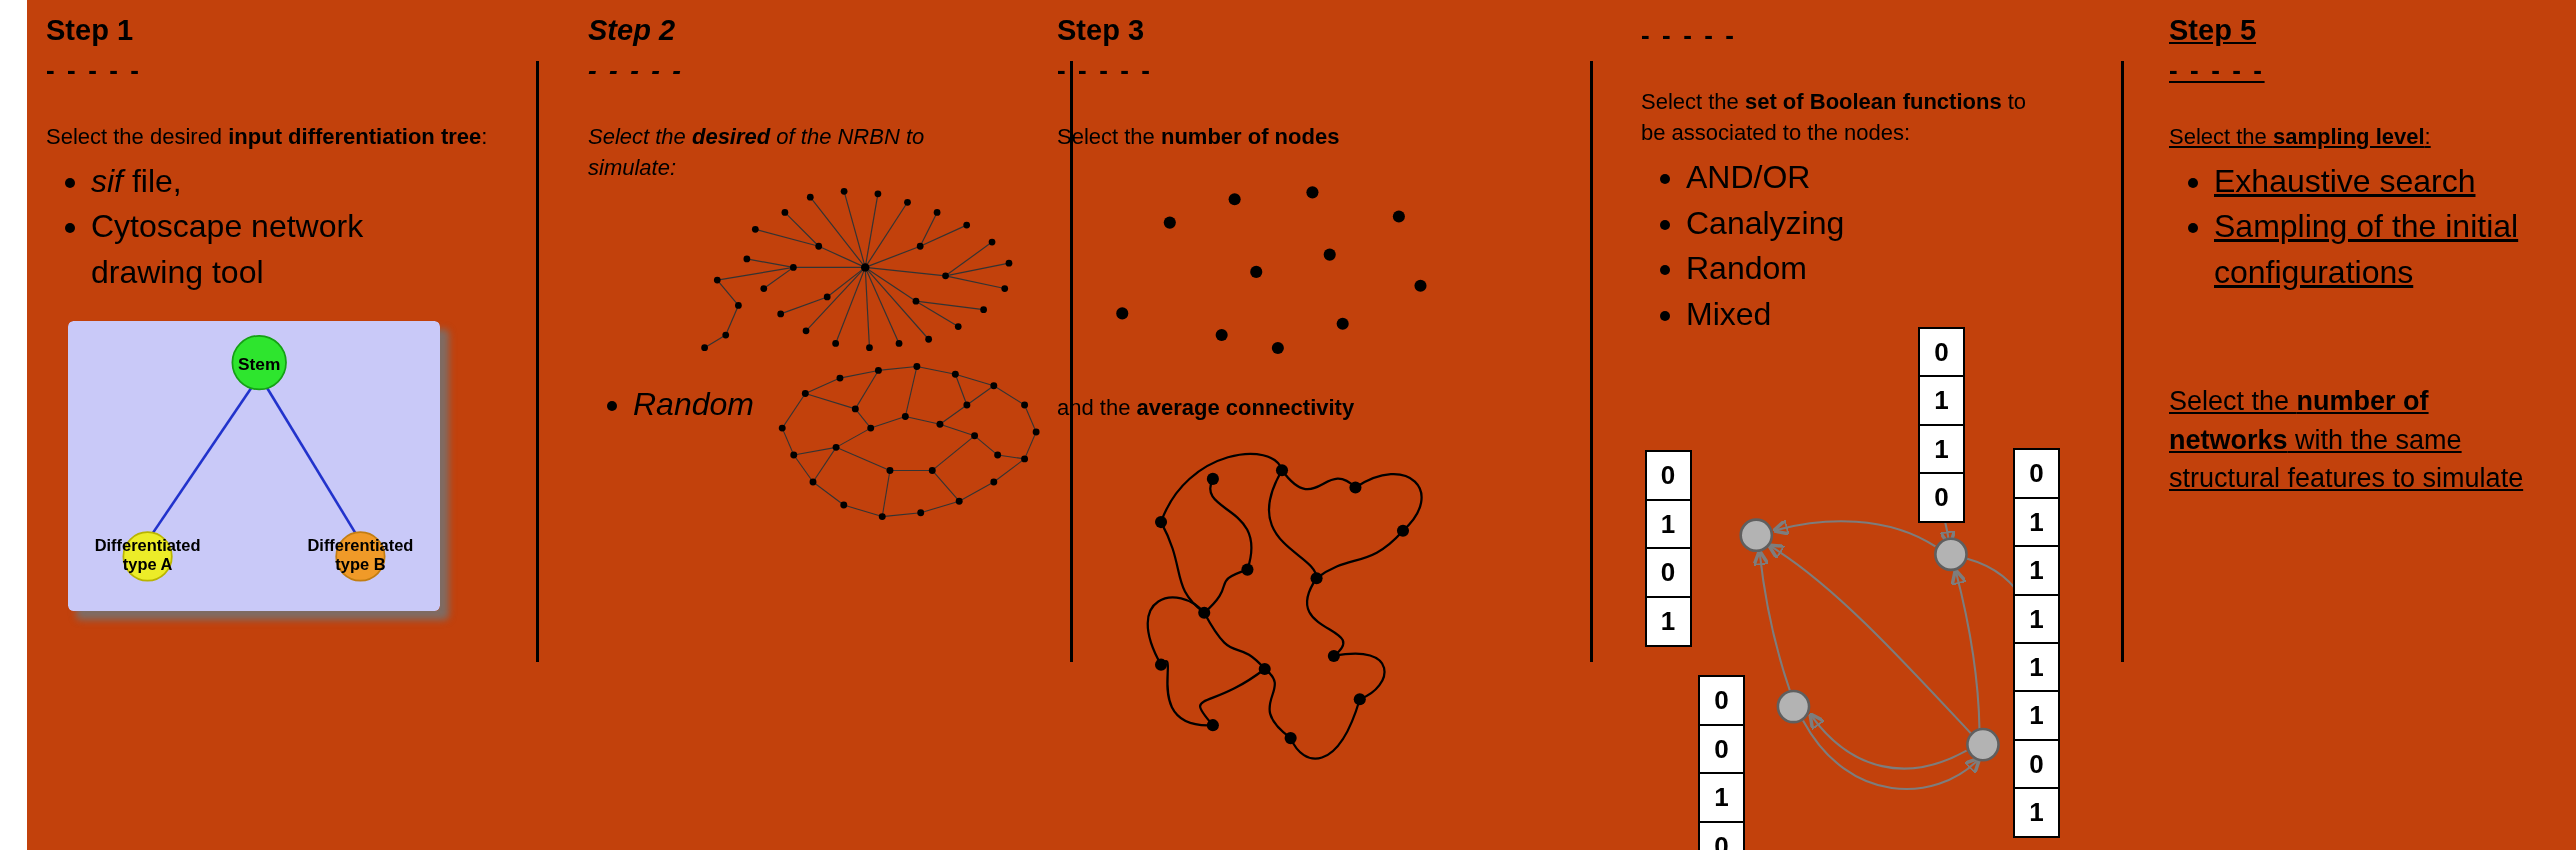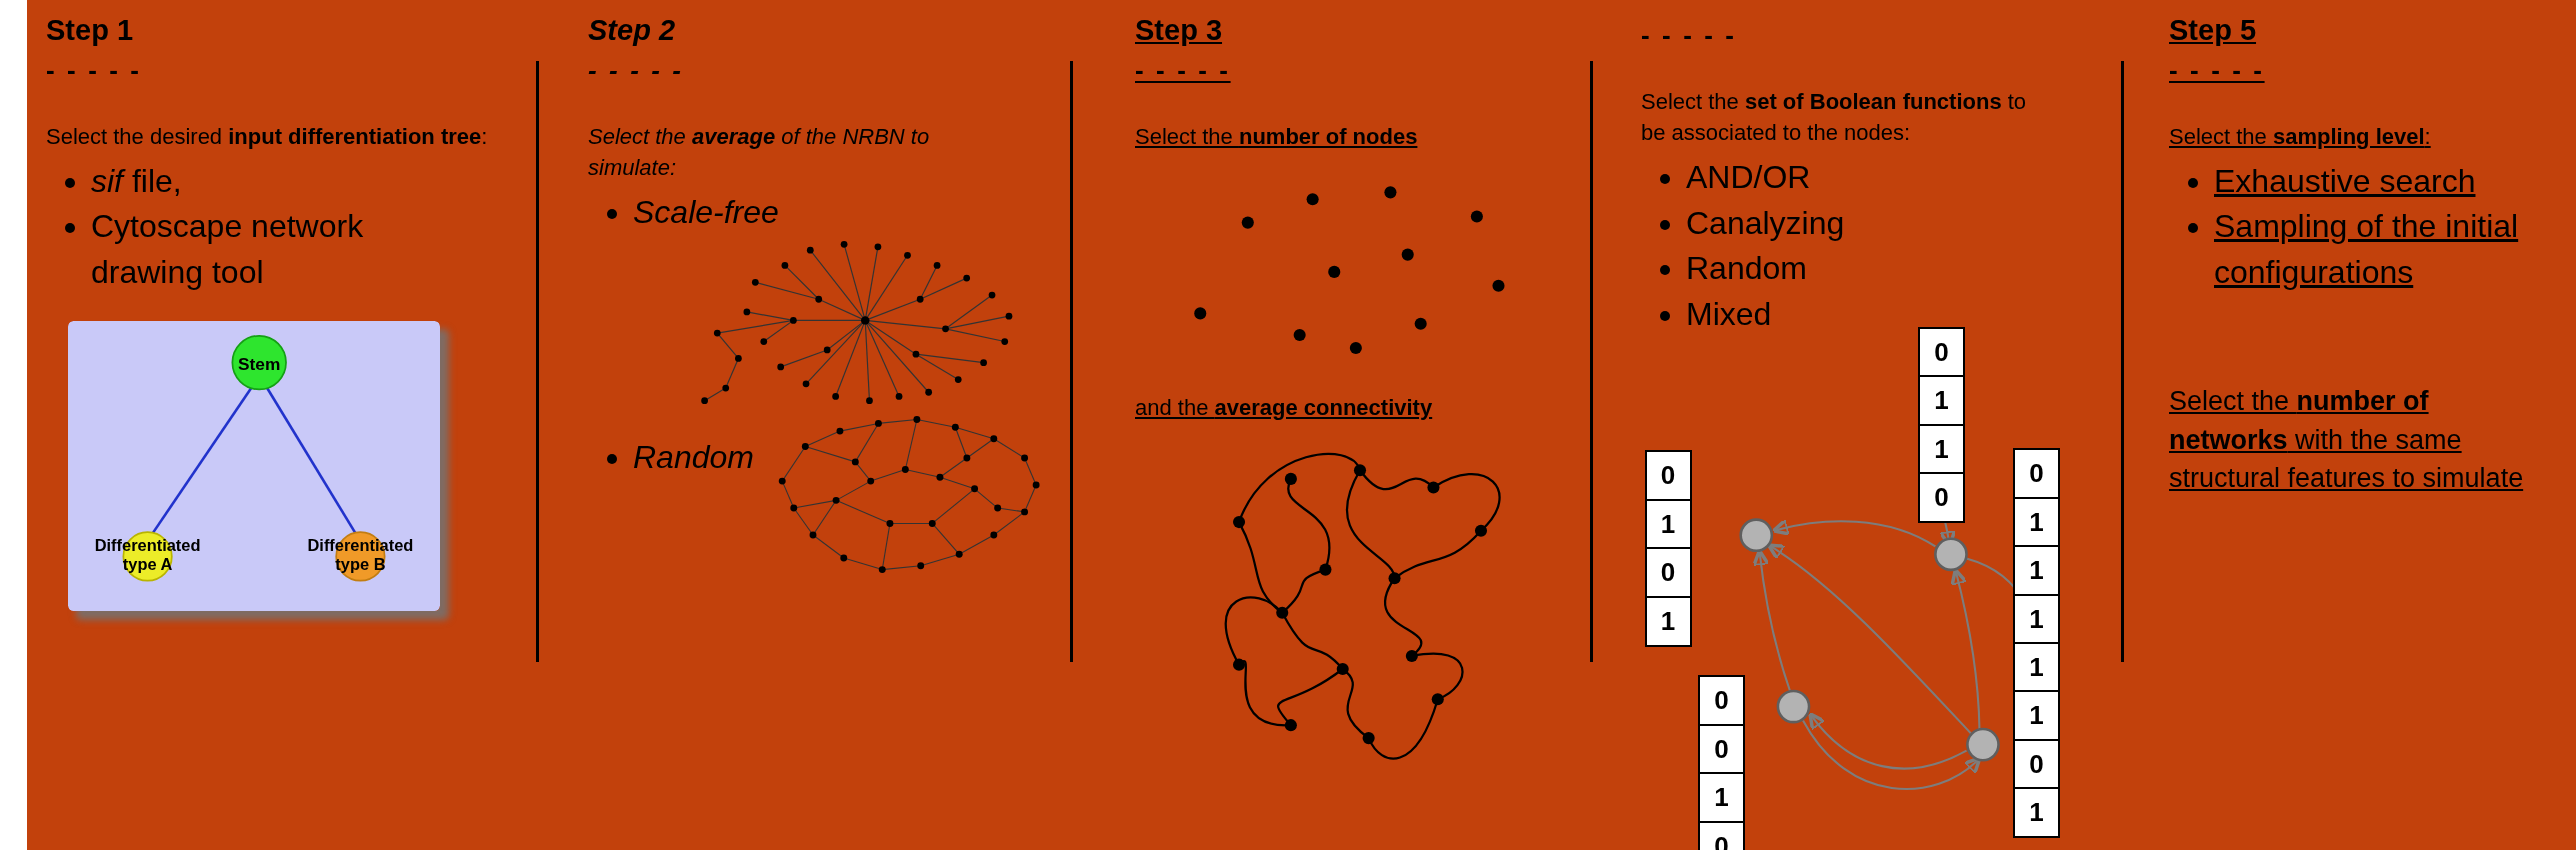--- a/index.html
+++ b/index.html
@@ -1,21 +1,21 @@
 <!DOCTYPE html>
 <html lang="en" style="font-size:14px"><head>
 <meta charset="utf-8">
 <style>
   html,body{margin:0;padding:0;background:#fff;}
   .canvas{position:relative;width:2576px;height:851px;background:#c2410c;overflow:hidden;
           font-family:"Liberation Sans",sans-serif;color:#000;margin-left:27px;}
   .step{position:absolute;top:13px;}
   #col1{left:19px;width:472px;}
   #col2{left:561px;width:467px;font-style:italic;}
-  #col3{left:1108px;width:472px;text-decoration:underline;}
+  #col3{left:1030px;width:472px;}
   #col4{left:1614px;width:478px;height:838px;}
   #col5{left:2142px;width:428px;text-decoration:underline;}
   .divider{position:absolute;top:61px;width:2.6px;height:601px;background:#000;}
   #div1{left:509px;} #div2{left:1043px;} #div3{left:1563px;} #div4{left:2094px;}
   .step-title{font-size:29px;font-weight:bold;margin:0;line-height:1.2;}
   .dashes{font-size:26px;font-weight:bold;margin-top:7px;letter-spacing:2.6px;}
   .intro{font-size:22px;line-height:1.42;margin:35px 0 0 0;}
   .para{font-size:27px;line-height:1.42;margin:0;}
   ul.bullets{margin:7px 0 0 0;padding-left:45px;font-size:32px;line-height:1.42;list-style:disc outside;}
   ul.bullets li{margin:0;}
@@ -74,24 +74,21 @@
       <text x="338" y="266" text-anchor="middle" font-size="19" font-weight="bold" fill="#000">Differentiated</text>
       <text x="338" y="288" text-anchor="middle" font-size="19" font-weight="bold" fill="#000">type B</text>
     </svg>
   </section>
 
   <div class="divider" id="div1"></div>
 
   <section class="step" id="col2">
     <h2 class="step-title">Step 2</h2>
     <div class="dashes">- - - - -</div>
-    <p class="intro"><span>Select the </span><b>average</b><span> of the NRBN to simulate:</span></p>
-    <ul class="bullets">
-      <li>Scale-free</li>
-    </ul>
+    <p class="intro"><span>Select the </span><b>desired</b><span> of the NRBN to simulate:</span></p>
     <svg class="fig-scalefree net" width="372" height="183" viewBox="0 0 440 215">
       <line x1="225" y1="105" x2="170" y2="80"></line>
         <line x1="225" y1="105" x2="140" y2="105"></line>
       <line x1="225" y1="105" x2="180" y2="140"></line>
         <line x1="225" y1="105" x2="190" y2="195"></line>
       <line x1="225" y1="105" x2="230" y2="200"></line>
         <line x1="225" y1="105" x2="265" y2="195"></line>
       <line x1="225" y1="105" x2="285" y2="145"></line>
         <line x1="225" y1="105" x2="290" y2="80"></line>
       <line x1="225" y1="105" x2="240" y2="18"></line>

